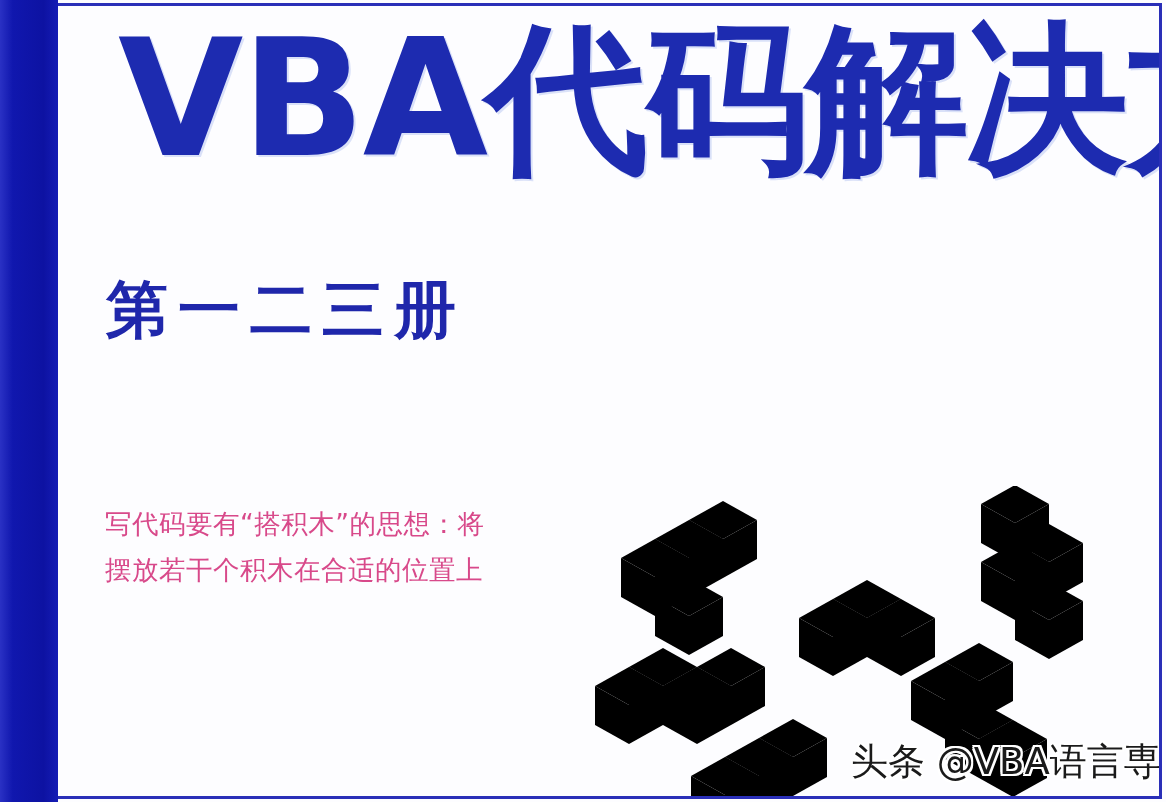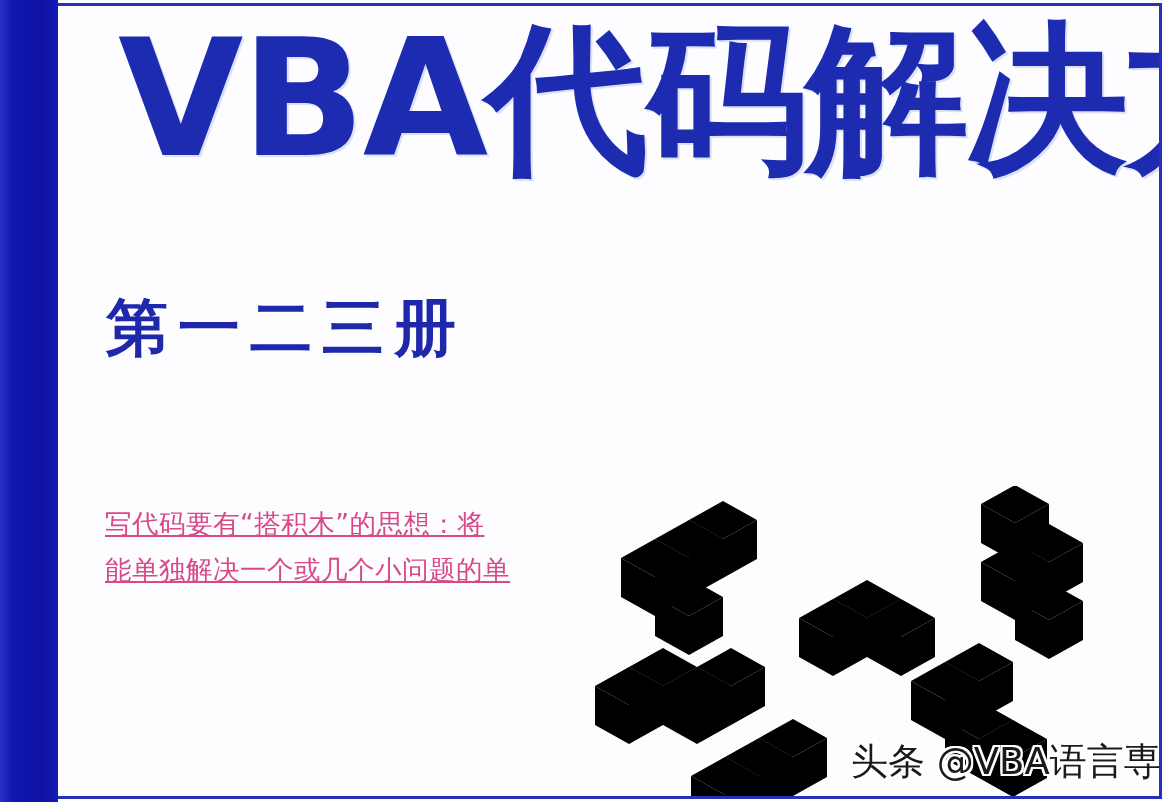--- a/index.html
+++ b/index.html
@@ -45,38 +45,37 @@
     font-size:162px;
     line-height:1;
     font-weight:bold;
     color:#1d2bb0;
     letter-spacing:-2px;
     white-space:nowrap;
     text-shadow:2px 2px 0 rgba(200,210,245,.65);
     font-family:"DejaVu Sans","Liberation Sans",sans-serif;
   }
   .subtitle{
-    position:absolute;left:45px;top:291px;
+    position:absolute;left:45px;top:273px;
     font-size:62px;
     line-height:1;
     font-weight:bold;
     color:#1f27ab;
     letter-spacing:10px;
     white-space:nowrap;
     font-family:"DejaVu Sans","Liberation Sans",sans-serif;
   }
   
   .body-text{
     position:absolute;left:44px;top:495px;width:460px;
     font-size:26.5px;
     line-height:46px;
     color:#d8498a;
     letter-spacing:.5px;
     font-family:"DejaVu Sans","Liberation Sans",sans-serif;
-    text-decoration:underline;
   }
   .body-text .ln{display:block;white-space:nowrap;}
   
   .art{
     position:absolute;left:520px;top:480px;width:590px;height:322px;
   }
   .art svg{display:block;}
   
   .watermark{
     position:absolute;left:790px;top:737px;
@@ -107,21 +106,21 @@
   <div class="frame-bottom"></div>
 
   <div class="canvas">
 
     <div class="title">VBA代码解决方案</div>
 
     <div class="subtitle">第一二三册</div>
 
     <div class="body-text">
       <span class="ln">写代码要有“搭积木”的思想：将</span>
-      <span class="ln">能单独解决一个或几个小问题的单</span>
+      <span class="ln">摆放若干个积木在合适的位置上</span>
     </div>
 
     <div class="art">
       <svg width="590" height="322" viewBox="0 0 590 322" xmlns="http://www.w3.org/2000/svg">
         <defs>
           <g id="unit">
 
             <polygon class="f-top" points="0,0 34,-19 68,0 34,19"></polygon>
 
             <polygon class="f-left" points="0,0 34,19 34,58 0,39"></polygon>

